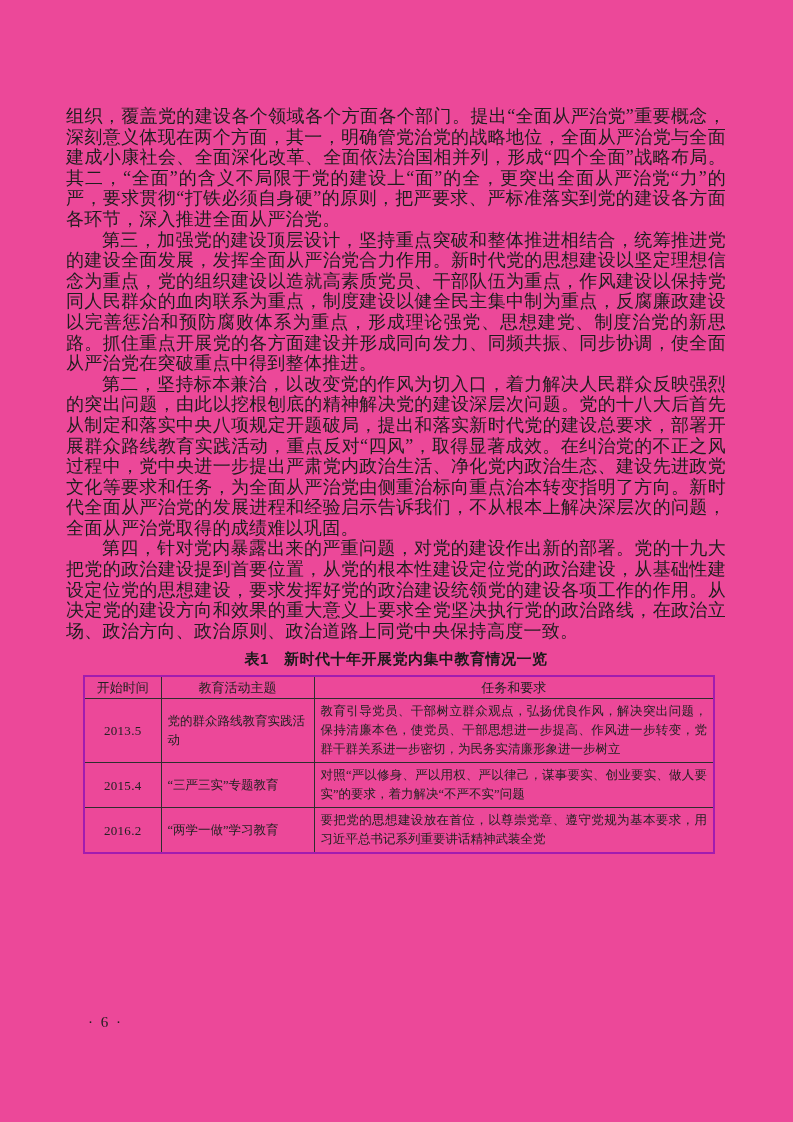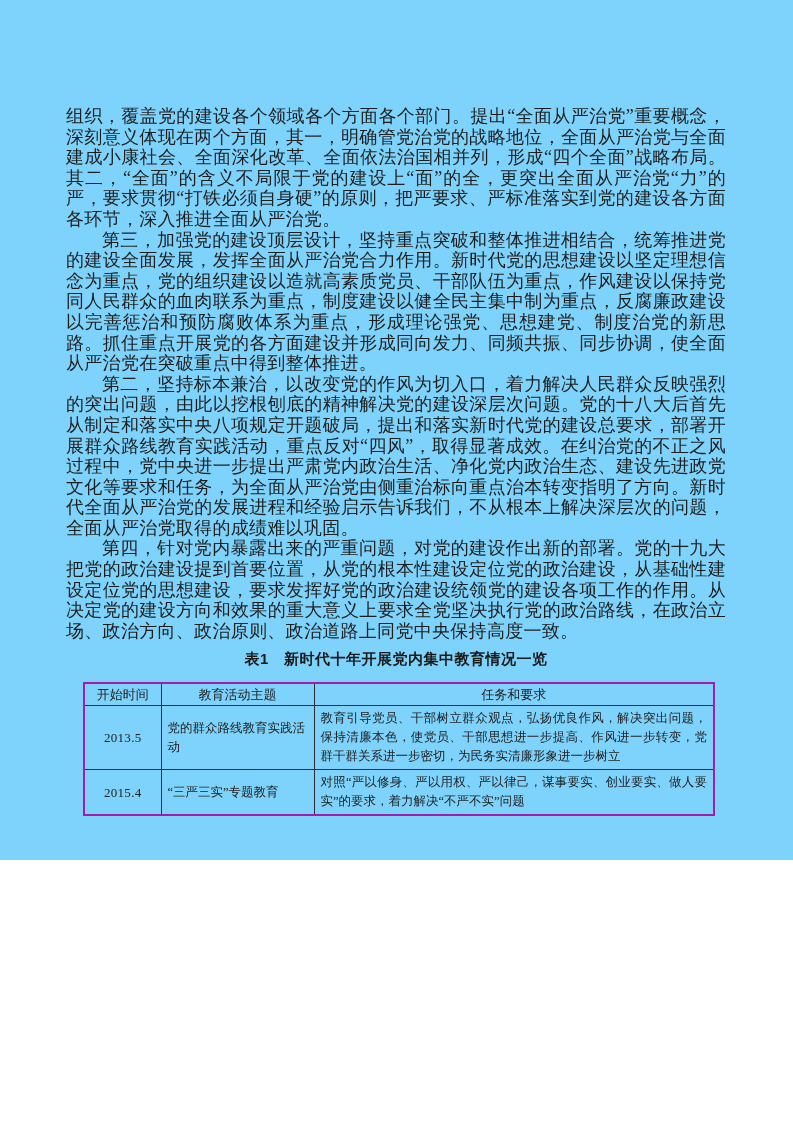--- a/index.html
+++ b/index.html
@@ -3,22 +3,22 @@
 <meta charset="utf-8">
 <style>
   html, body {
     margin: 0;
     padding: 0;
     background: #ffffff;
   }
   .page {
     position: relative;
     width: 793px;
-    height: 860px;
-    background: #7dd3fc;
+    height: 1122px;
+    background: #ec4899;
     overflow: hidden;
     font-family: "Liberation Serif", "DejaVu Serif", serif;
     color: #1e1e1e;
   }
   .content {
     position: absolute;
     left: 66px;
     top: 106px;
     width: 660px;
   }
@@ -28,21 +28,21 @@
     line-height: 20.6px;
     letter-spacing: 0.3px;
     text-align: justify;
     text-justify: inter-ideograph;
   }
   .para.indent {
     text-indent: 2em;
   }
   .table-caption {
     margin-top: 9px;
-    margin-bottom: 13px;
+    margin-bottom: 6px;
     text-align: center;
     font-family: "Liberation Sans", "DejaVu Sans", sans-serif;
     font-weight: bold;
     font-size: 15px;
     letter-spacing: 0.5px;
     color: #1a1a1a;
   }
   .table-caption .cap-title {
     margin-left: 1em;
   }
@@ -126,18 +126,23 @@
         <tr>
           <td class="cell-date">2013.5</td>
           <td class="cell-theme">党的群众路线教育实践活动</td>
           <td class="cell-task">教育引导党员、干部树立群众观点，弘扬优良作风，解决突出问题，保持清廉本色，使党员、干部思想进一步提高、作风进一步转变，党群干群关系进一步密切，为民务实清廉形象进一步树立</td>
         </tr>
         <tr>
           <td class="cell-date">2015.4</td>
           <td class="cell-theme">“三严三实”专题教育</td>
           <td class="cell-task">对照“严以修身、严以用权、严以律己，谋事要实、创业要实、做人要实”的要求，着力解决“不严不实”问题</td>
         </tr>
+        <tr>
+          <td class="cell-date">2016.2</td>
+          <td class="cell-theme">“两学一做”学习教育</td>
+          <td class="cell-task">要把党的思想建设放在首位，以尊崇党章、遵守党规为基本要求，用习近平总书记系列重要讲话精神武装全党</td>
+        </tr>
       </tbody>
     </table>
   </div>
 
   <div class="page-number">· 6 ·</div>
 </div>
 
 </body></html>

